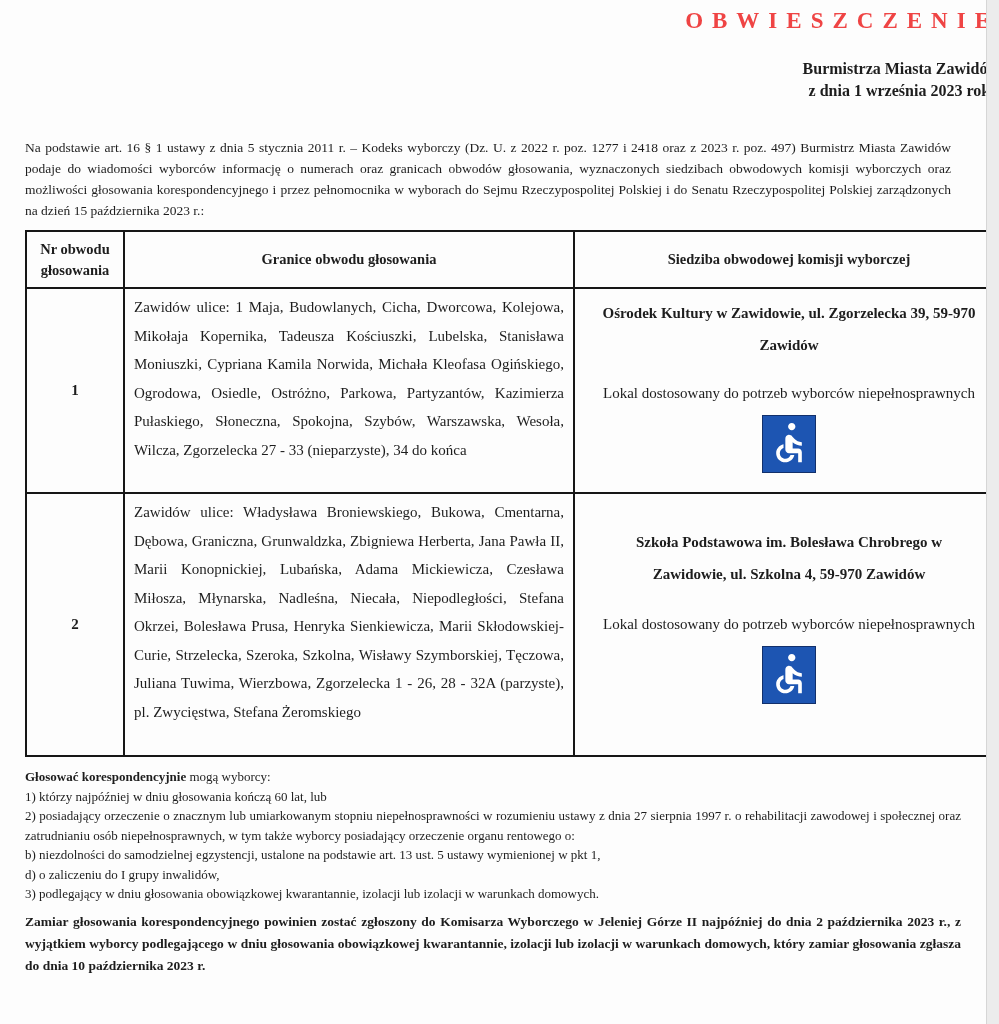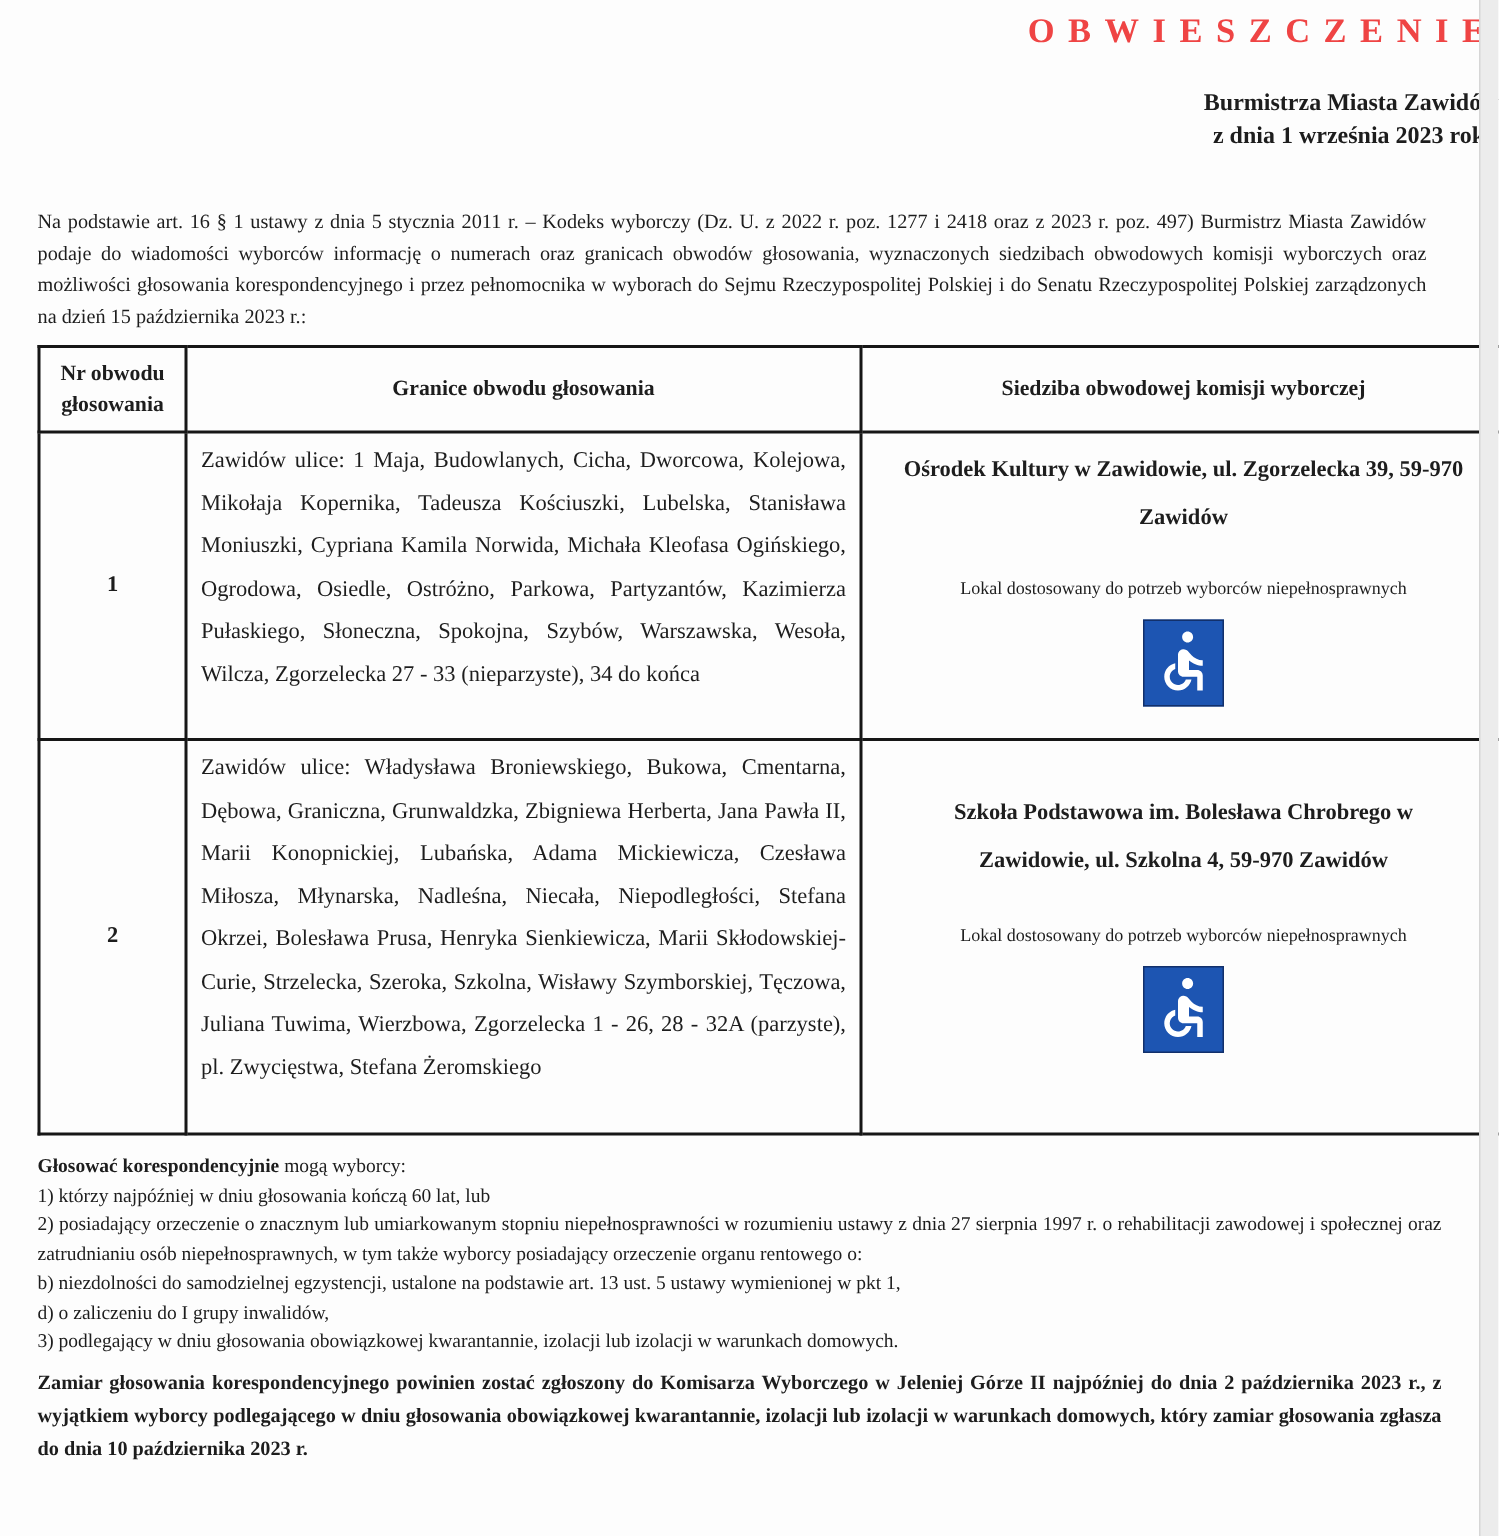--- a/index.html
+++ b/index.html
@@ -80,21 +80,21 @@
   }
   td.cell-seat.pad-deep { padding-top: 32px; }
   .seat-name {
     font-weight: bold;
     font-size: 15px;
     line-height: 32px;
     margin: 0 auto;
     max-width: 380px;
   }
   .seat-note {
-    font-size: 12px;
+    font-size: 15px;
     margin-top: 24px;
   }
   .icon-box {
     margin: 13px auto 0 auto;
     width: 52px;
     height: 56px;
     border: 1px solid #12306b;
     display: flex;
     align-items: center;
     justify-content: center;

